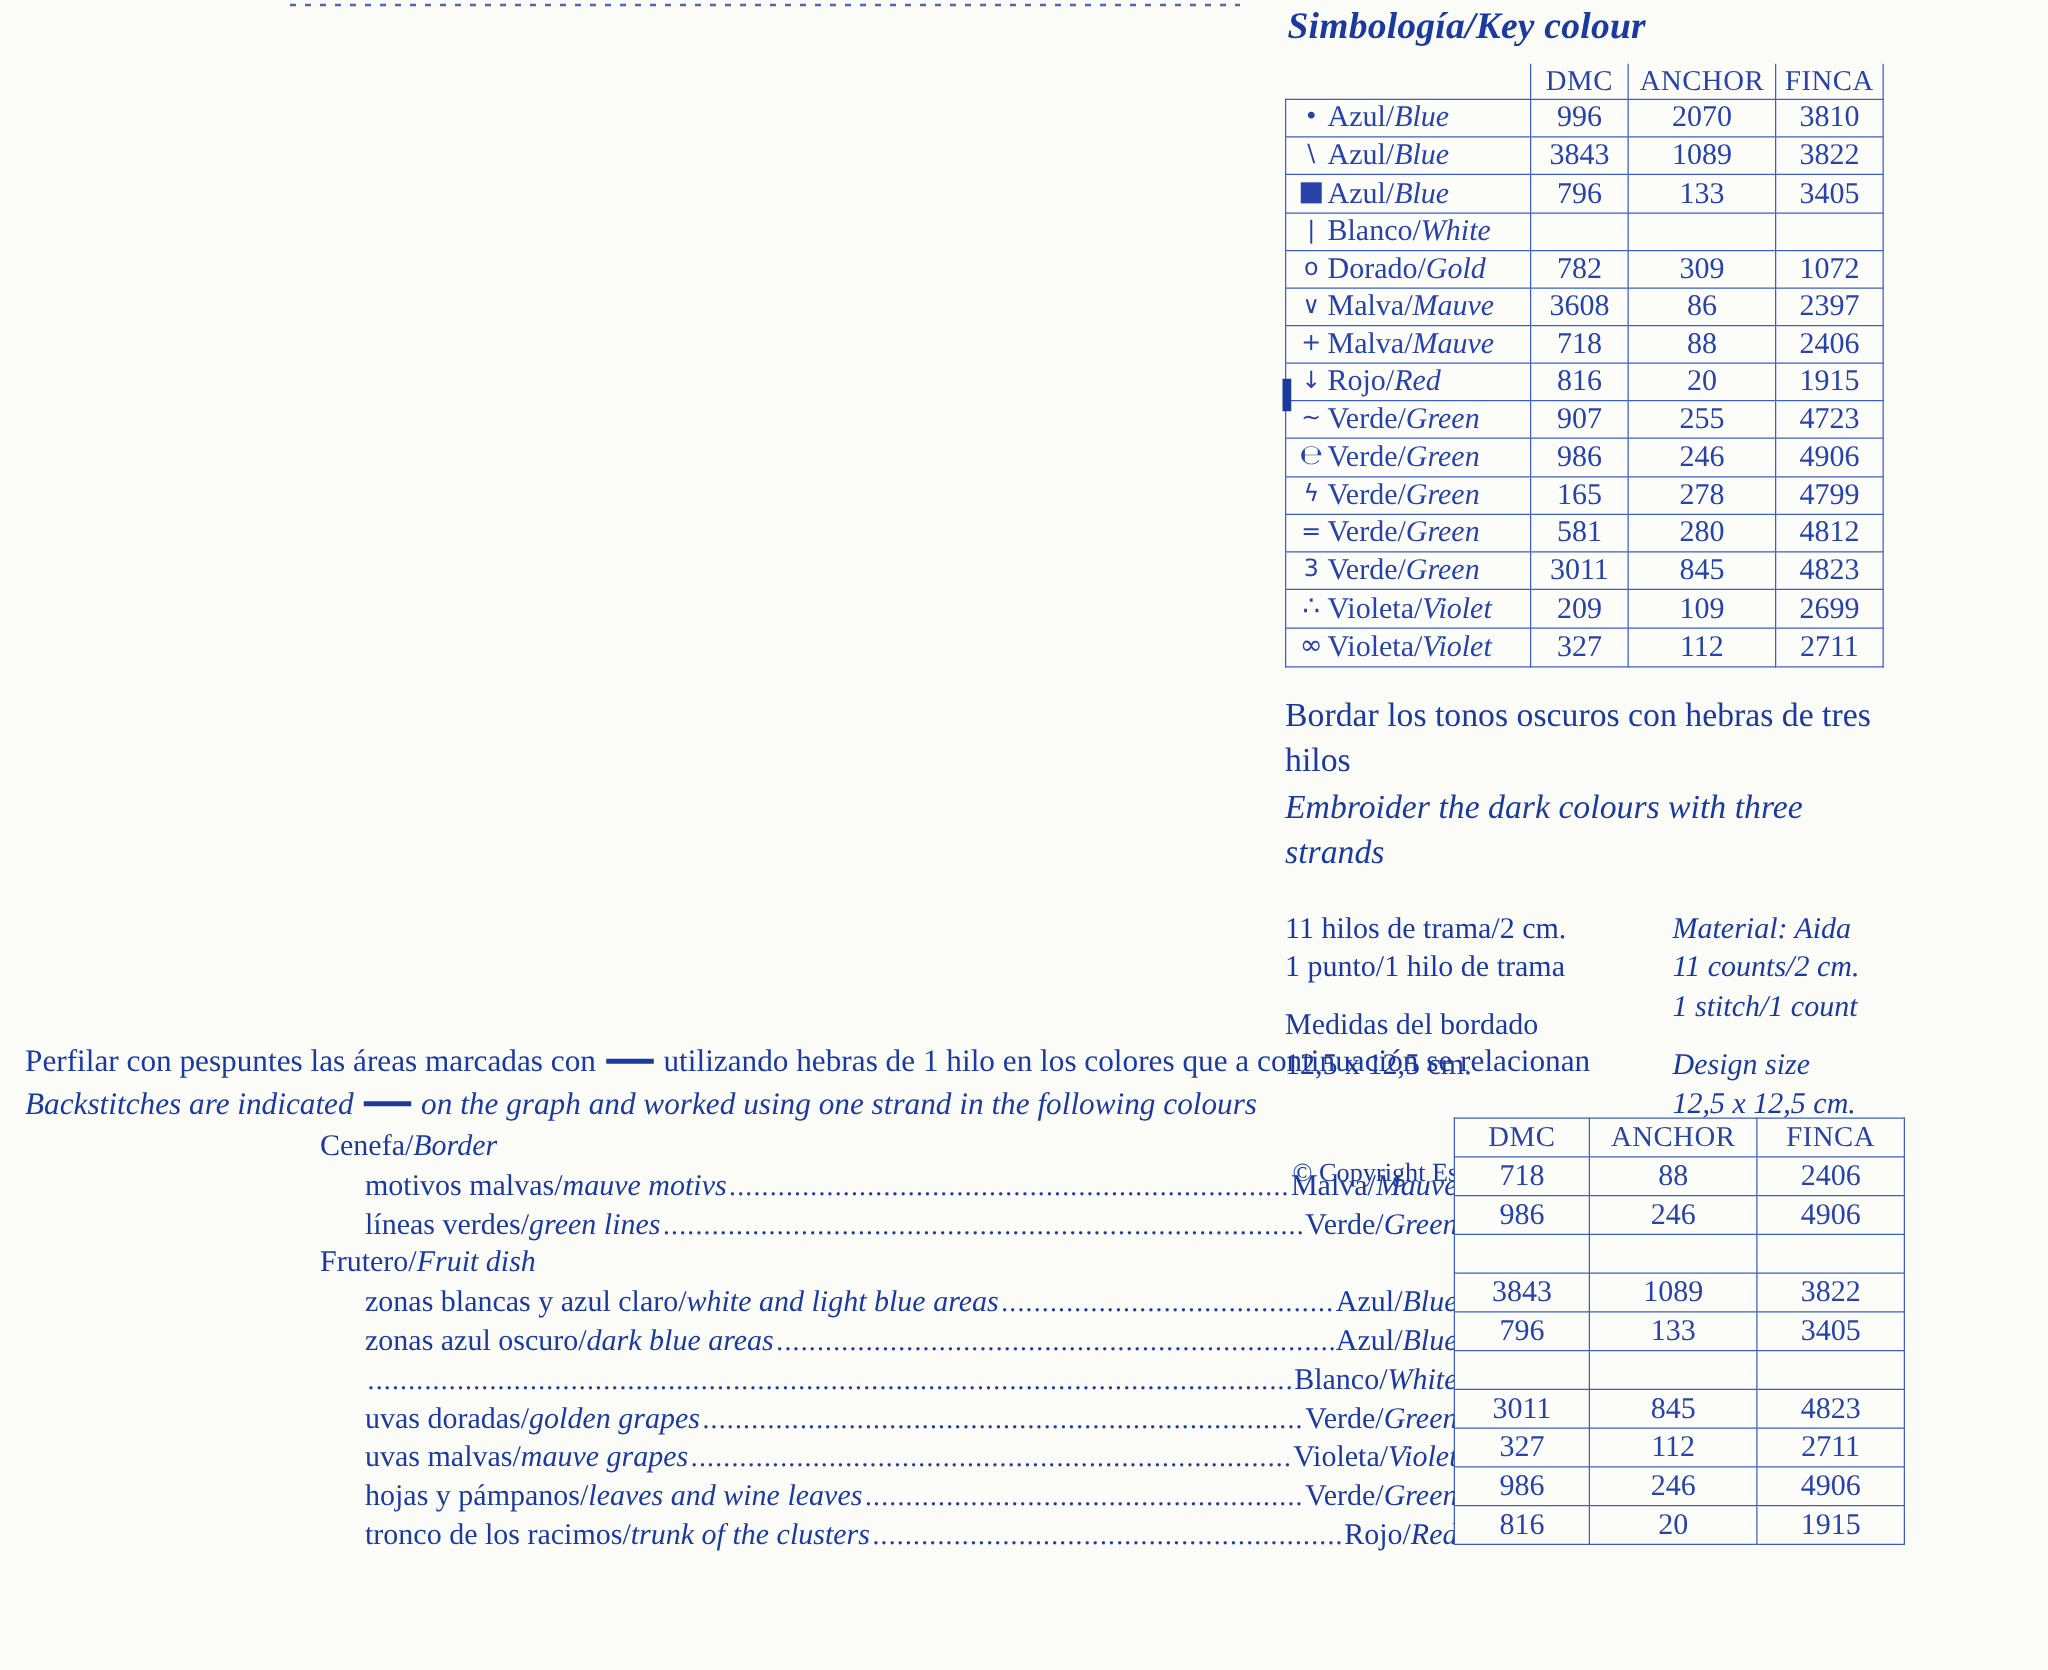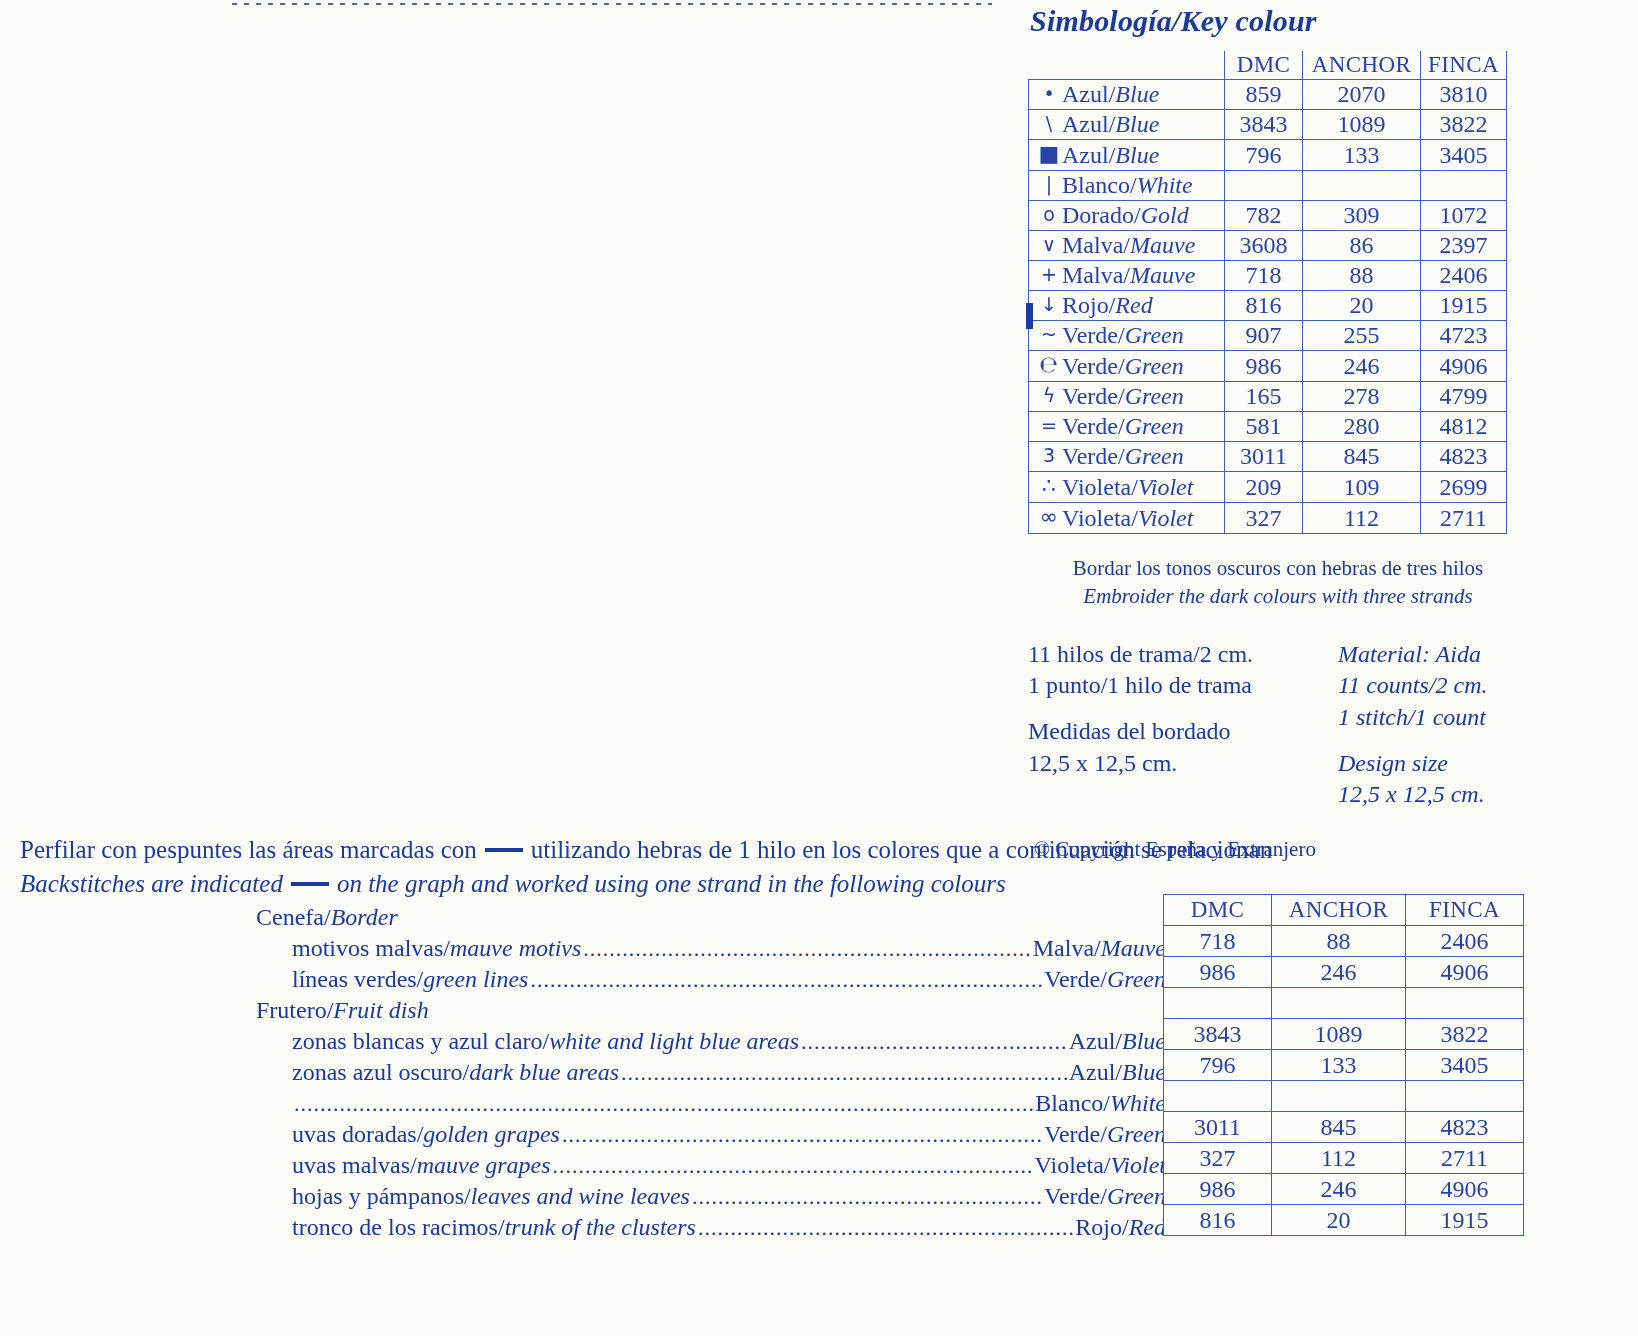--- a/index.html
+++ b/index.html
@@ -56,21 +56,21 @@
   .sym.big{font-size:22px;}
   .it{font-style:italic;}
 
   
   .rowmark{
     position:absolute;left:1026px;top:303px;width:7px;height:26px;
     background:#1b3a9e;
   }
 
   .note{
-    margin-top:20px;font-size:21px;line-height:1.35;text-align:center;
+    margin-top:20px;font-size:27px;line-height:1.35;
   }
   .note .en{font-style:italic;}
 
   .material{
     margin-top:28px;font-size:24px;line-height:1.32;
     display:flex;gap:0px;
   }
   .material .col-es{width:310px;}
   .material .col-en{font-style:italic;}
 
@@ -128,21 +128,21 @@
     <table class="keytbl">
       <tbody id="key-tbody">
           <tr class="hdr">
             <td class="blankcorner"></td>
             <td class="num">DMC</td>
             <td class="num anchor">ANCHOR</td>
             <td class="num finca">FINCA</td>
           </tr>
           <tr>
             <td class="sym-name"><span class="sym">•</span><span>Azul/<span class="it">Blue</span></span></td>
-            <td class="num">859</td>
+            <td class="num">996</td>
             <td class="num anchor">2070</td>
             <td class="num finca">3810</td>
           </tr>
           <tr>
             <td class="sym-name"><span class="sym">\</span><span>Azul/<span class="it">Blue</span></span></td>
             <td class="num">3843</td>
             <td class="num anchor">1089</td>
             <td class="num finca">3822</td>
           </tr>
           <tr>

